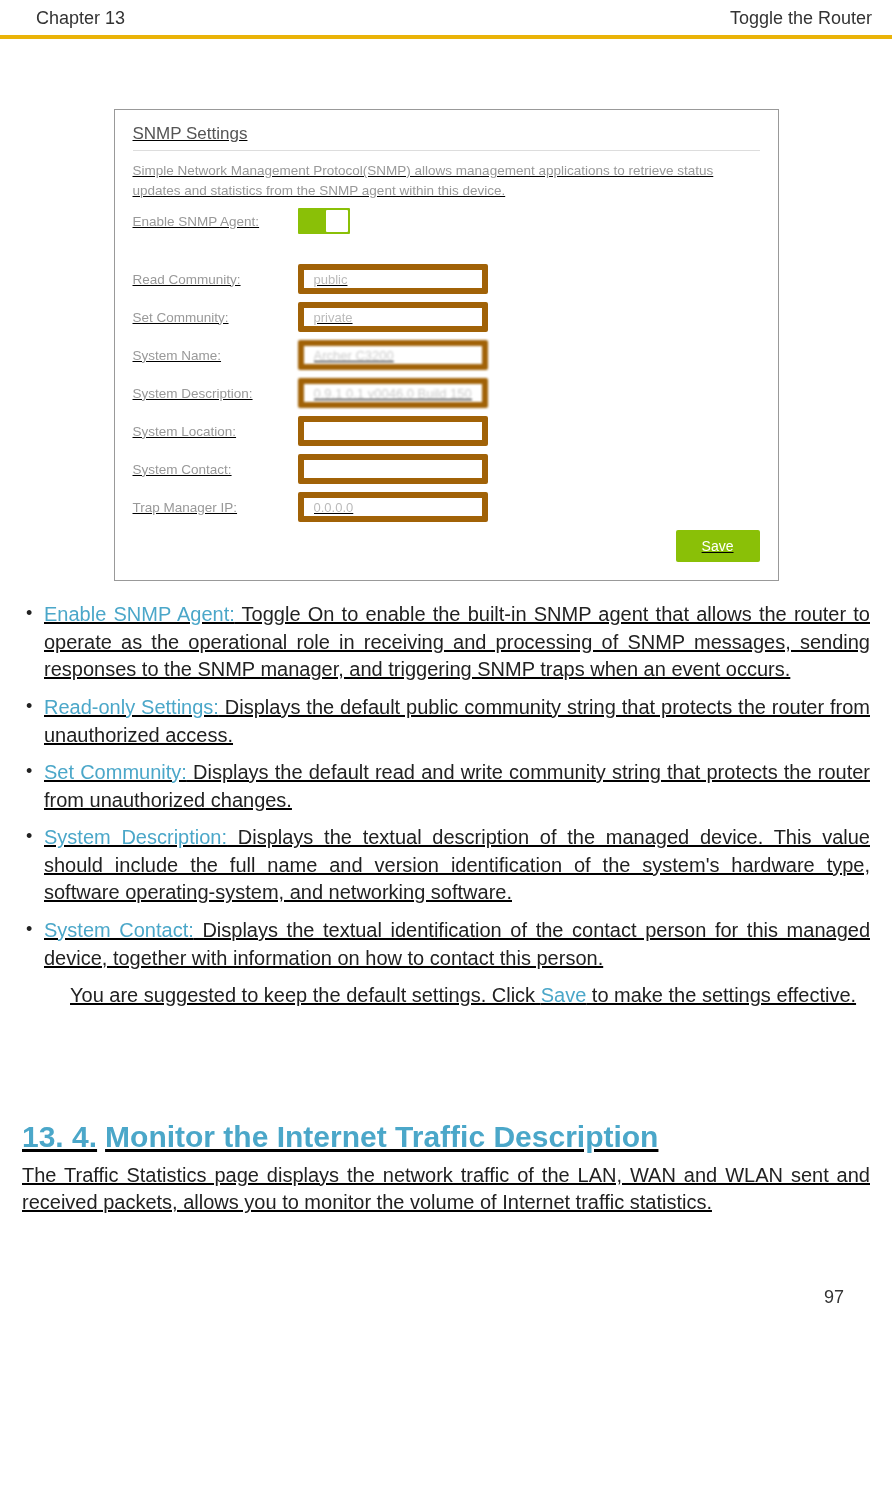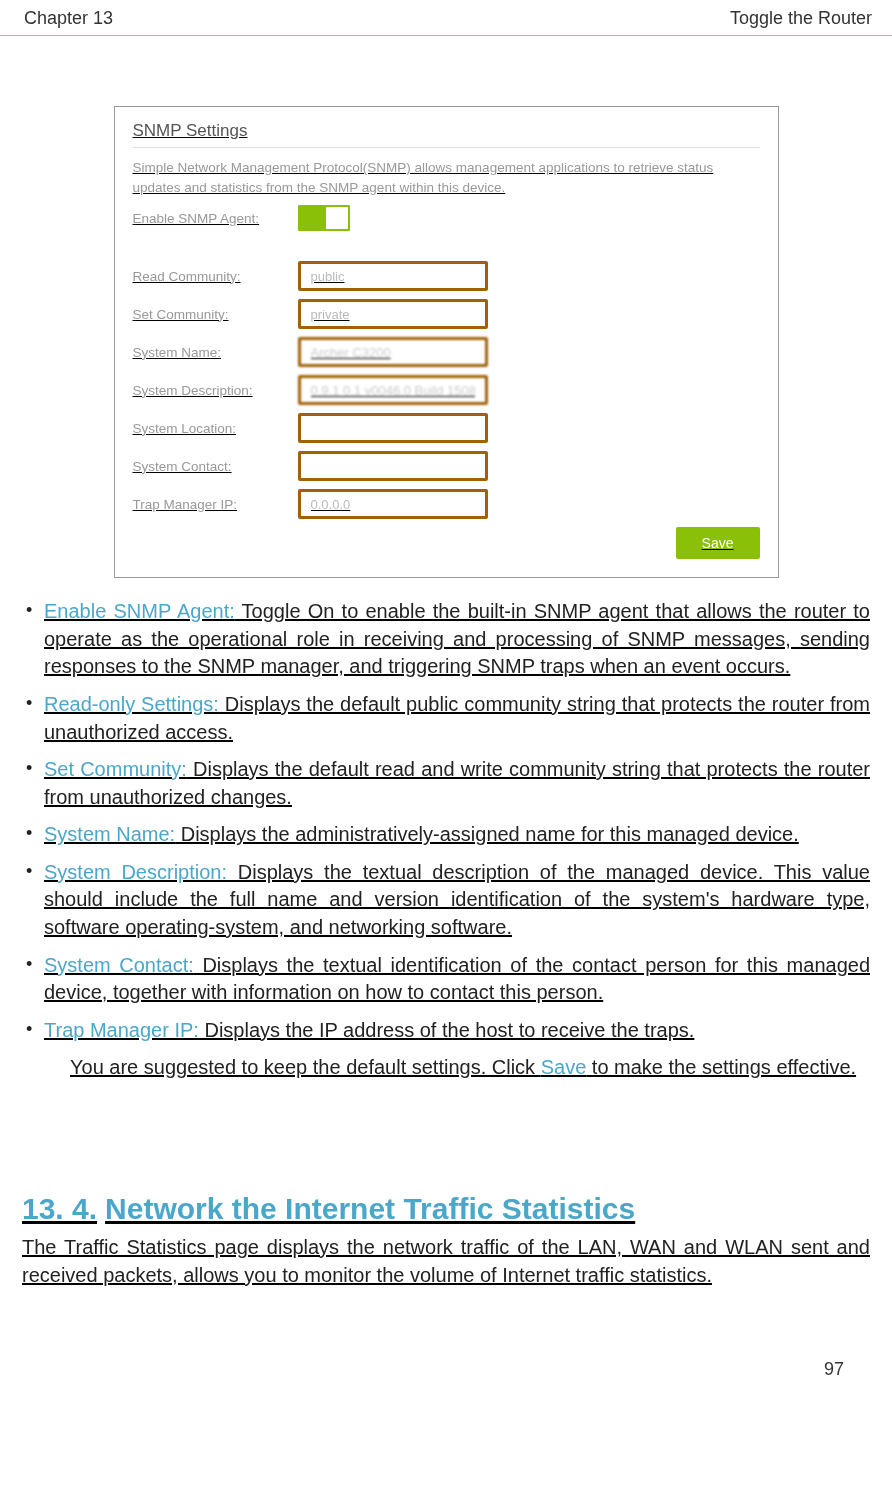--- a/index.html
+++ b/index.html
@@ -6,22 +6,22 @@
   body {
     font-family: "Segoe UI", "Myriad Pro", Arial, sans-serif;
     background: #fff;
     color: #000;
     width: 892px;
     margin: 0 auto;
   }
   .page-header {
     display: flex;
     justify-content: space-between;
-    padding: 8px 20px 6px 24px;
-    border-bottom: 1px solid #eab308;
+    padding: 8px 20px 6px 36px;
+    border-bottom: 4px solid #eab308;
     font-size: 18px;
     font-weight: 300;
     color: #333;
   }
   .content {
     padding: 20px 22px 40px 22px;
     text-decoration: underline;
   }
   .screenshot-box {
     border: 1px solid #999;
@@ -72,21 +72,21 @@
     right: 2px;
     top: 2px;
     width: 22px;
     height: 22px;
     background: #fff;
     border-radius: 1px;
   }
   .text-input {
     width: 190px;
     height: 30px;
-    border: 3px solid #a16207;
+    border: 6px solid #a16207;
     border-radius: 2px;
     font-size: 13px;
     color: #bbb;
     padding: 0 10px;
     font-family: Arial, sans-serif;
   }
   .text-input.blurred {
     color: #ccc;
     filter: blur(1.3px);
   }
@@ -213,32 +213,30 @@
 
     <div class="save-row">
       <button class="save-btn">Save</button>
     </div>
   </div>
 
   <ul class="bullets">
     <li><span class="term">Enable SNMP Agent:</span><span> Toggle On to enable the built-in SNMP agent that allows the router to operate as the operational role in receiving and processing of SNMP messages, sending responses to the SNMP manager, and triggering SNMP traps when an event occurs.</span></li>
     <li><span class="term">Read-only Settings:</span><span> Displays the default public community string that protects the router from unauthorized access.</span></li>
     <li><span class="term">Set Community:</span><span> Displays the default read and write community string that protects the router from unauthorized changes.</span></li>
-    <li><span class="term">System Name:</span><span> Displays the administratively-assigned name for this managed device.</span></li>
     <li><span class="term">System Description:</span><span> Displays the textual description of the managed device.  This value should include the full name and version identification of the system's hardware type, software operating-system, and networking software.</span></li>
     <li><span class="term">System Contact:</span><span> Displays the textual identification of the contact person for this managed device, together with information on how to contact this person.</span></li>
-    <li><span class="term">Trap Manager IP:</span><span> Displays the IP address of the host to receive the traps.</span></li>
   </ul>
 
   <p class="closing-para">
     <span>You are suggested to keep the default settings. Click </span><span class="term">Save</span><span> to make the settings effective.</span>
   </p>
 
   <h2 class="section-heading">
-    <span class="num">13. 4.</span><span>Network the Internet Traffic Statistics</span>
+    <span class="num">13. 4.</span><span>Monitor the Internet Traffic Description</span>
   </h2>
   <p class="section-para">The Traffic Statistics page displays the network traffic of the LAN, WAN and WLAN sent and received packets, allows you to monitor the volume of Internet traffic statistics.</p>
 
 </div>
 
 <div class="footer-frame">
   <span>97</span>
 </div>
 
 </body></html>

